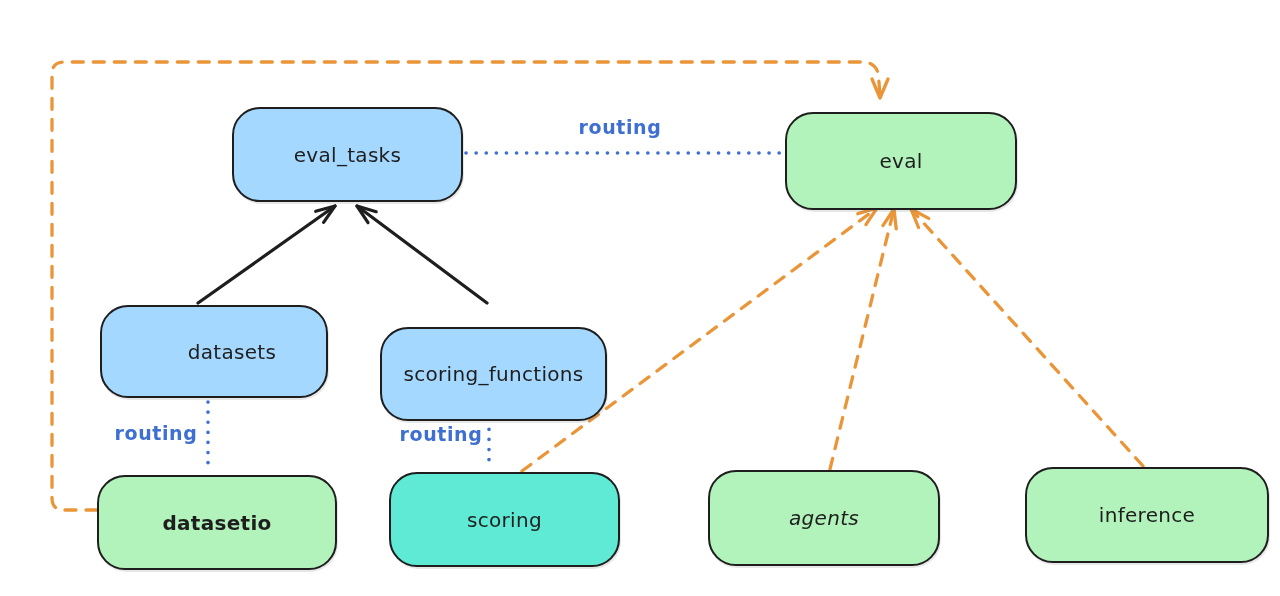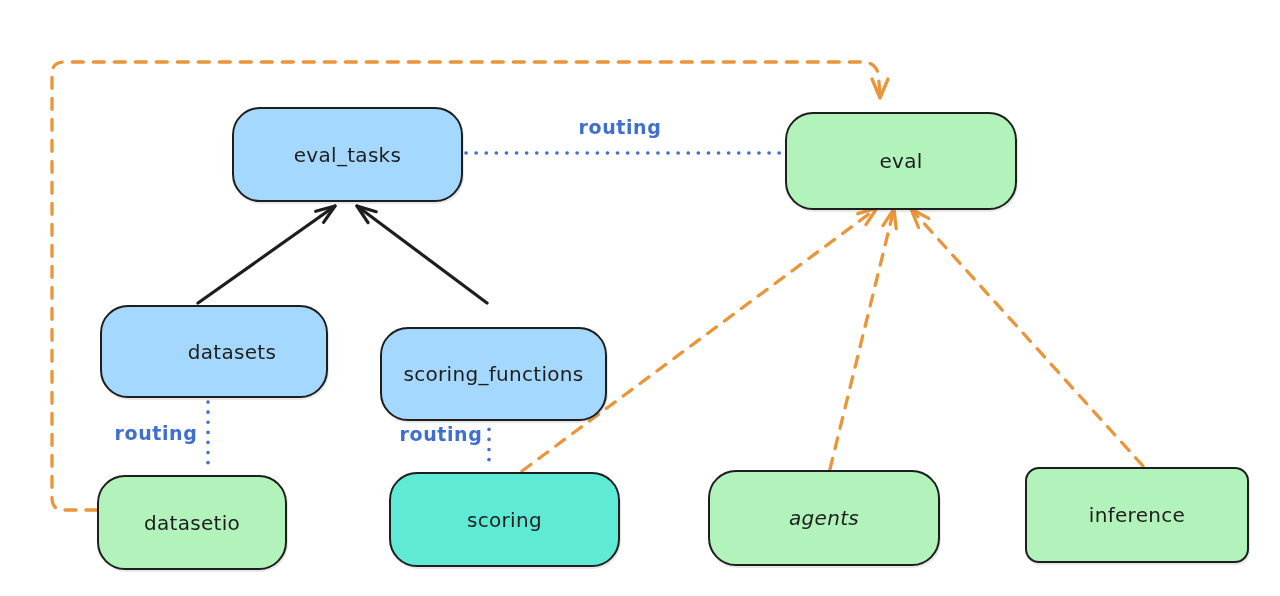--- a/index.html
+++ b/index.html
@@ -41,24 +41,24 @@
     font-weight: 700;
     letter-spacing: 0.6px;
     text-align: center;
     white-space: nowrap;
   }
   
   .pos-eval_tasks        { left: 232px;  top: 107px; width: 231px; height: 95px; justify-content: center; }
   .pos-eval              { left: 785px;  top: 112px; width: 232px; height: 98px; }
   .pos-datasets          { left: 100px;  top: 305px; width: 228px; height: 93px; padding-left: 36px; }
   .pos-scoring_functions { left: 380px;  top: 303px; width: 227px; height: 94px; margin-top: 24px; }
-  .pos-datasetio         { left: 97px;   top: 475px; width: 190px; height: 95px; }
+  .pos-datasetio         { left: 97px;   top: 475px; width: 240px; height: 95px; font-weight: bold; }
   .pos-scoring           { left: 389px;  top: 472px; width: 231px; height: 95px; }
   .pos-agents            { left: 708px;  top: 470px; width: 232px; height: 96px; font-style: italic; }
-  .pos-inference         { left: 1025px; top: 467px; width: 224px; height: 96px; border-radius: 14px; }
+  .pos-inference         { left: 1025px; top: 467px; width: 244px; height: 96px; }
   
   .pos-routing-top       { left: 555px; top: 116px; width: 130px; }
   .pos-routing-datasetio { left: 96px;  top: 422px; width: 120px; }
   .pos-routing-scoring   { left: 381px; top: 423px; width: 120px; }
 </style>
 </head>
 <body>
 
 <div class="canvas">
 

